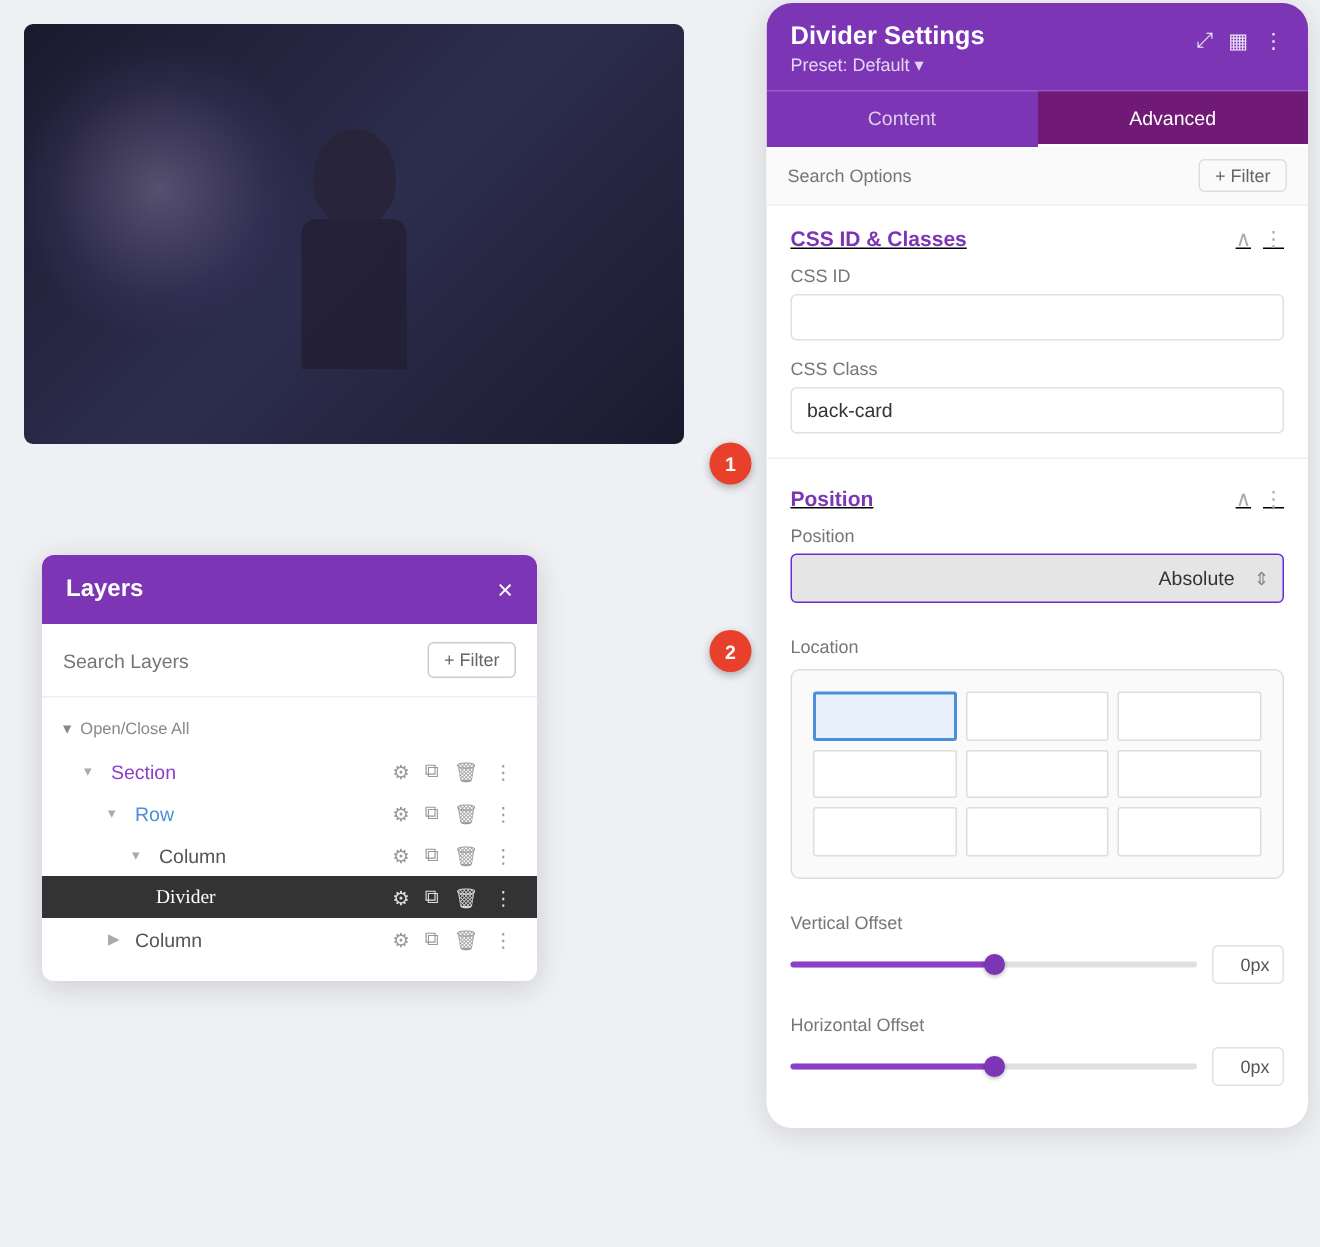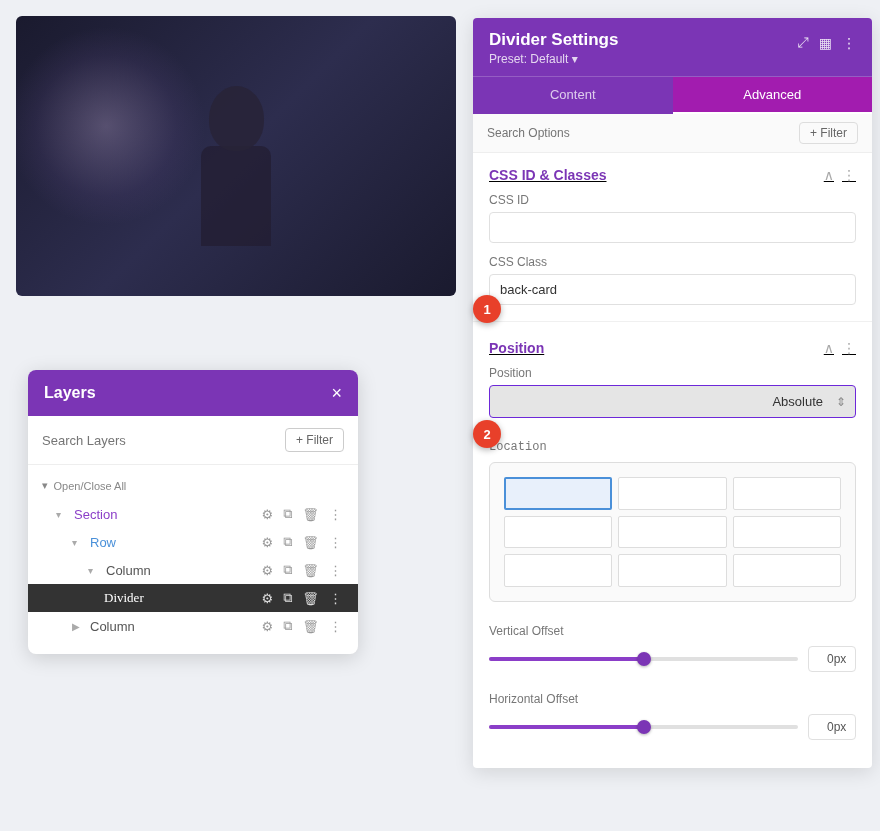--- a/index.html
+++ b/index.html
@@ -198,25 +198,25 @@
       padding: 1px 2px;
     }
 
     .layer-item.active .layer-icon-btn {
       color: #ddd;
     }
 
     
     .settings-panel {
       position: absolute;
-      top: 18px;
+      top: 2px;
       right: 8px;
-      width: 399px;
+      width: 361px;
       background: #fff;
-      border-radius: 4px;
+      border-radius: 17px;
       box-shadow: 0 4px 20px rgba(0,0,0,0.12);
       overflow: hidden;
     }
 
     .settings-header {
       background: #7b35b5;
       padding: 12px 16px 10px;
       display: flex;
       align-items: flex-start;
       justify-content: space-between;
@@ -262,21 +262,21 @@
       padding: 10px 0;
       color: rgba(255,255,255,0.75);
       font-size: 13px;
       font-weight: 500;
       cursor: pointer;
       border-bottom: 2px solid transparent;
     }
 
     .settings-tab.active {
       color: #fff;
-      background: #a21caf;
+      background: #701a75;
       border-bottom: 2px solid #fff;
     }
 
     
     .settings-search-bar {
       display: flex;
       align-items: center;
       padding: 8px 14px;
       border-bottom: 1px solid #eee;
       background: #fafafa;
@@ -390,21 +390,20 @@
       top: 50%;
       transform: translateY(-50%);
       pointer-events: none;
       color: #888;
       font-size: 12px;
     }
 
     
     .location-grid-container {
       padding: 10px 16px 14px;
-      font-family: Liberation Mono, monospace;
     }
 
     .location-label {
       font-size: 12px;
       color: #777;
       margin-bottom: 8px;
       font-weight: 500;
     }
 
     .location-grid {

